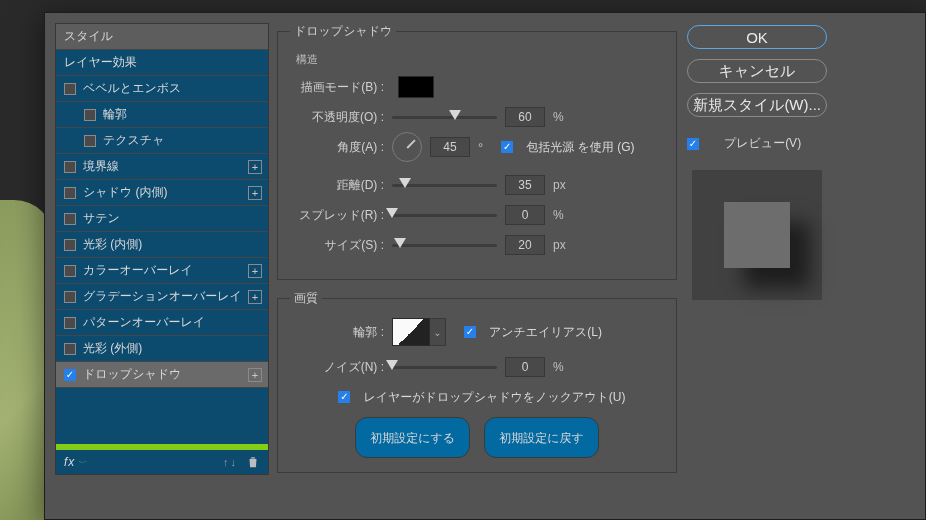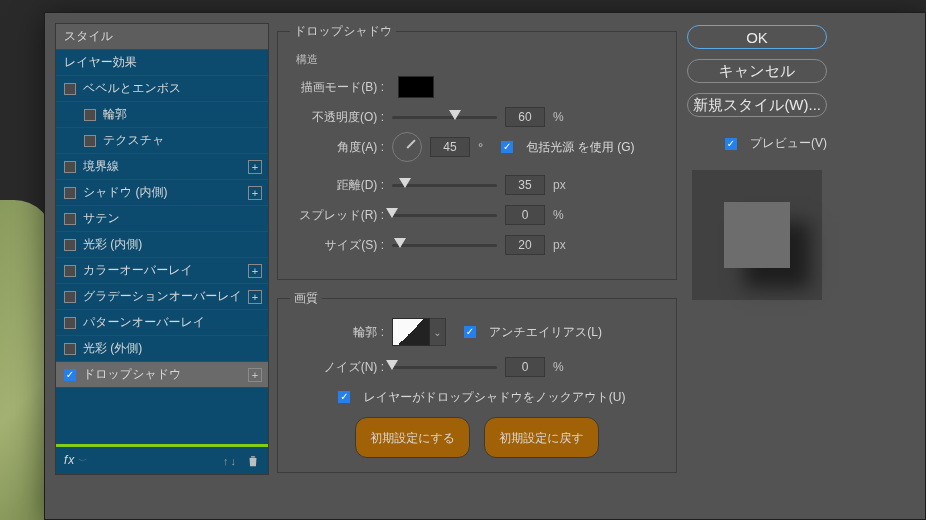--- a/index.html
+++ b/index.html
@@ -13,21 +13,21 @@
 .body{display:flex;padding:10px;gap:8px;height:calc(100% - 34px)}
 .sidebar{width:214px;background:#0c4a6e;border:1px solid #383838;position:relative;display:flex;flex-direction:column}
 .side-item{height:26px;display:flex;align-items:center;padding:0 8px;border-bottom:1px solid #454545;cursor:pointer;position:relative}
 .side-item.header{background:#5d5d5d;color:#e8e8e8}
 .side-item.selected{background:#6a6a6a}
 .chk{width:12px;height:12px;border:1px solid #8a8a8a;margin-right:7px;display:inline-flex;align-items:center;justify-content:center;background:#4a4a4a}
 .chk.checked{background:#2680eb;border-color:#2680eb}
 .chk.checked::after{content:"✓";font-size:10px;color:#fff;line-height:1}
 .indent1{padding-left:28px}
 .plus{position:absolute;right:6px;top:50%;transform:translateY(-50%);width:14px;height:14px;border:1px solid #8a8a8a;display:flex;align-items:center;justify-content:center;font-size:11px;color:#c8c8c8;cursor:pointer}
-.side-footer{margin-top:auto;height:30px;border-top:3px solid #84cc16;display:flex;align-items:center;justify-content:space-between;padding:4px 8px}
+.side-footer{margin-top:auto;height:30px;border-top:6px solid #84cc16;display:flex;align-items:center;justify-content:space-between;padding:4px 8px}
 .fx{font-style:italic;font-size:12px;color:#bdbdbd;letter-spacing:1px}
 .chev{font-size:9px;color:#9a9a9a;margin-left:2px}
 .arrows{display:flex;gap:2px;margin-left:auto}
 .arrows span{font-size:11px;color:#9a9a9a}
 .trash{width:14px;height:14px;margin-left:10px}
 .trash svg{width:14px;height:14px;fill:#bdbdbd}
 .main{flex:1;display:flex;gap:10px}
 .fieldwrap{width:400px}
 fieldset{border:1px solid #3c3c3c;padding:10px 12px 14px;margin-bottom:10px}
 legend{padding:0 4px;color:#d0d0d0;font-size:12px}
@@ -44,25 +44,25 @@
 .numbox{width:40px;height:20px;background:#494949;border:1px solid #383838;color:#d0d0d0;text-align:center;font-size:12px}
 .unit{margin-left:8px;font-size:12px;color:#c0c0c0}
 .angle{display:flex;align-items:center;gap:8px}
 .dial{width:30px;height:30px;border:1px solid #7a7a7a;border-radius:50%;position:relative;cursor:pointer}
 .dial::after{content:"";position:absolute;left:50%;top:50%;width:11px;height:1.5px;background:#c8c8c8;transform-origin:0 50%;transform:rotate(-45deg)}
 .deg{font-size:13px;color:#c0c0c0}
 .inlinechk{display:flex;align-items:center;gap:6px;margin-left:10px;cursor:pointer}
 .contour{width:38px;height:28px;border:1px solid #2a2a2a;background:linear-gradient(135deg,#fafafa 0 50%,#222 50% 100%);cursor:pointer}
 .contour-dd{width:16px;height:28px;border:1px solid #383838;border-left:none;background:#494949;display:flex;align-items:center;justify-content:center;cursor:pointer;font-size:10px;color:#aaa}
 .btns-row{display:flex;gap:14px;justify-content:center;margin-top:6px}
-.btn-flat{height:41px;padding:12px 14px;background:#a16207;border:1px solid #3a3a3a;border-radius:12px;color:#d8d8d8;cursor:pointer;font-size:12px}
+.btn-flat{height:41px;padding:12px 14px;background:#0369a1;border:1px solid #3a3a3a;border-radius:12px;color:#d8d8d8;cursor:pointer;font-size:12px}
 .rightcol{width:140px;display:flex;flex-direction:column;gap:10px;align-items:stretch;padding-top:2px}
 .btn-round{height:24px;border:1px solid #8a8a8a;border-radius:12px;background:transparent;color:#e8e8e8;cursor:pointer;font-size:15px;display:flex;align-items:center;justify-content:center}
 .btn-round.primary{border-color:#5aa9e6;color:#eaeaea}
-.preview-chk{display:flex;align-items:center;gap:6px;justify-content:flex-end;margin-top:8px;cursor:pointer}
+.preview-chk{display:flex;align-items:center;gap:18px;justify-content:flex-start;margin-top:8px;cursor:pointer}
 .preview-box{width:130px;height:130px;background:#414141;margin-top:8px;display:flex;align-items:center;justify-content:center;align-self:center}
 .preview-inner{width:66px;height:66px;background:#6d6d6d;box-shadow:20px 20px 18px rgba(0,0,0,.55)}
 </style>
 </head>
 <body>
 
 <div class="bg">
     <div class="green"></div>
   </div>
 

